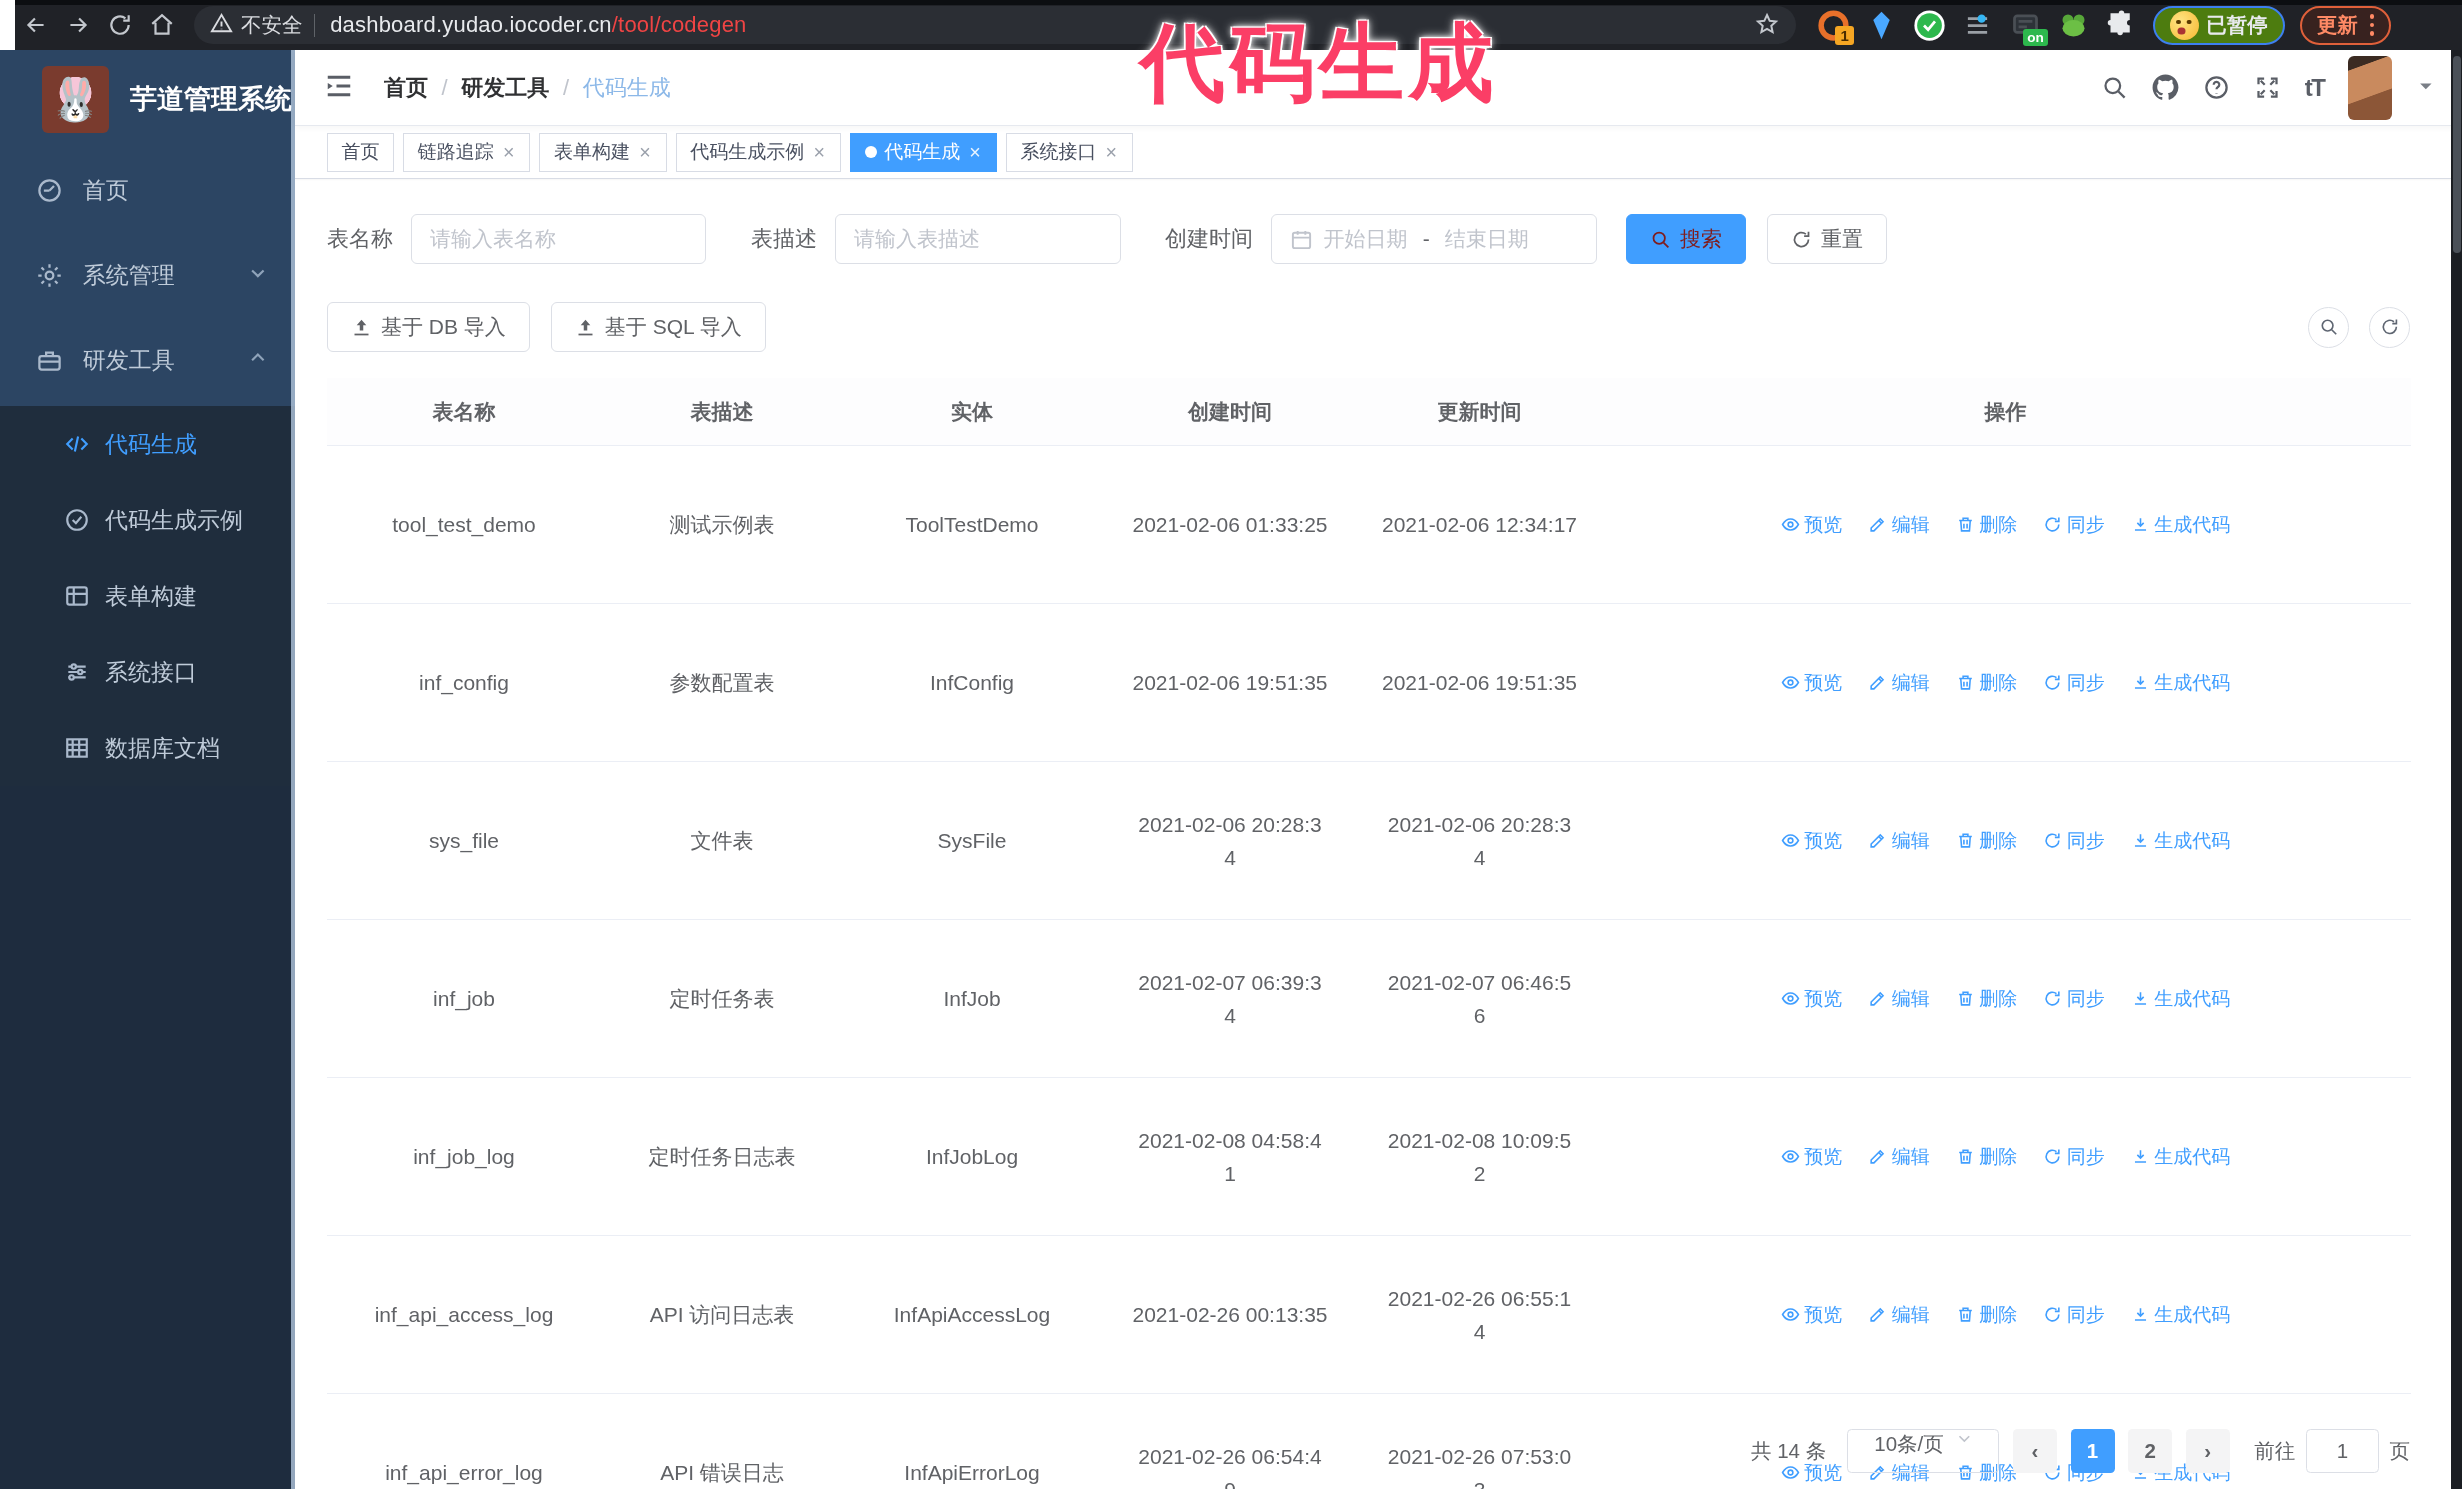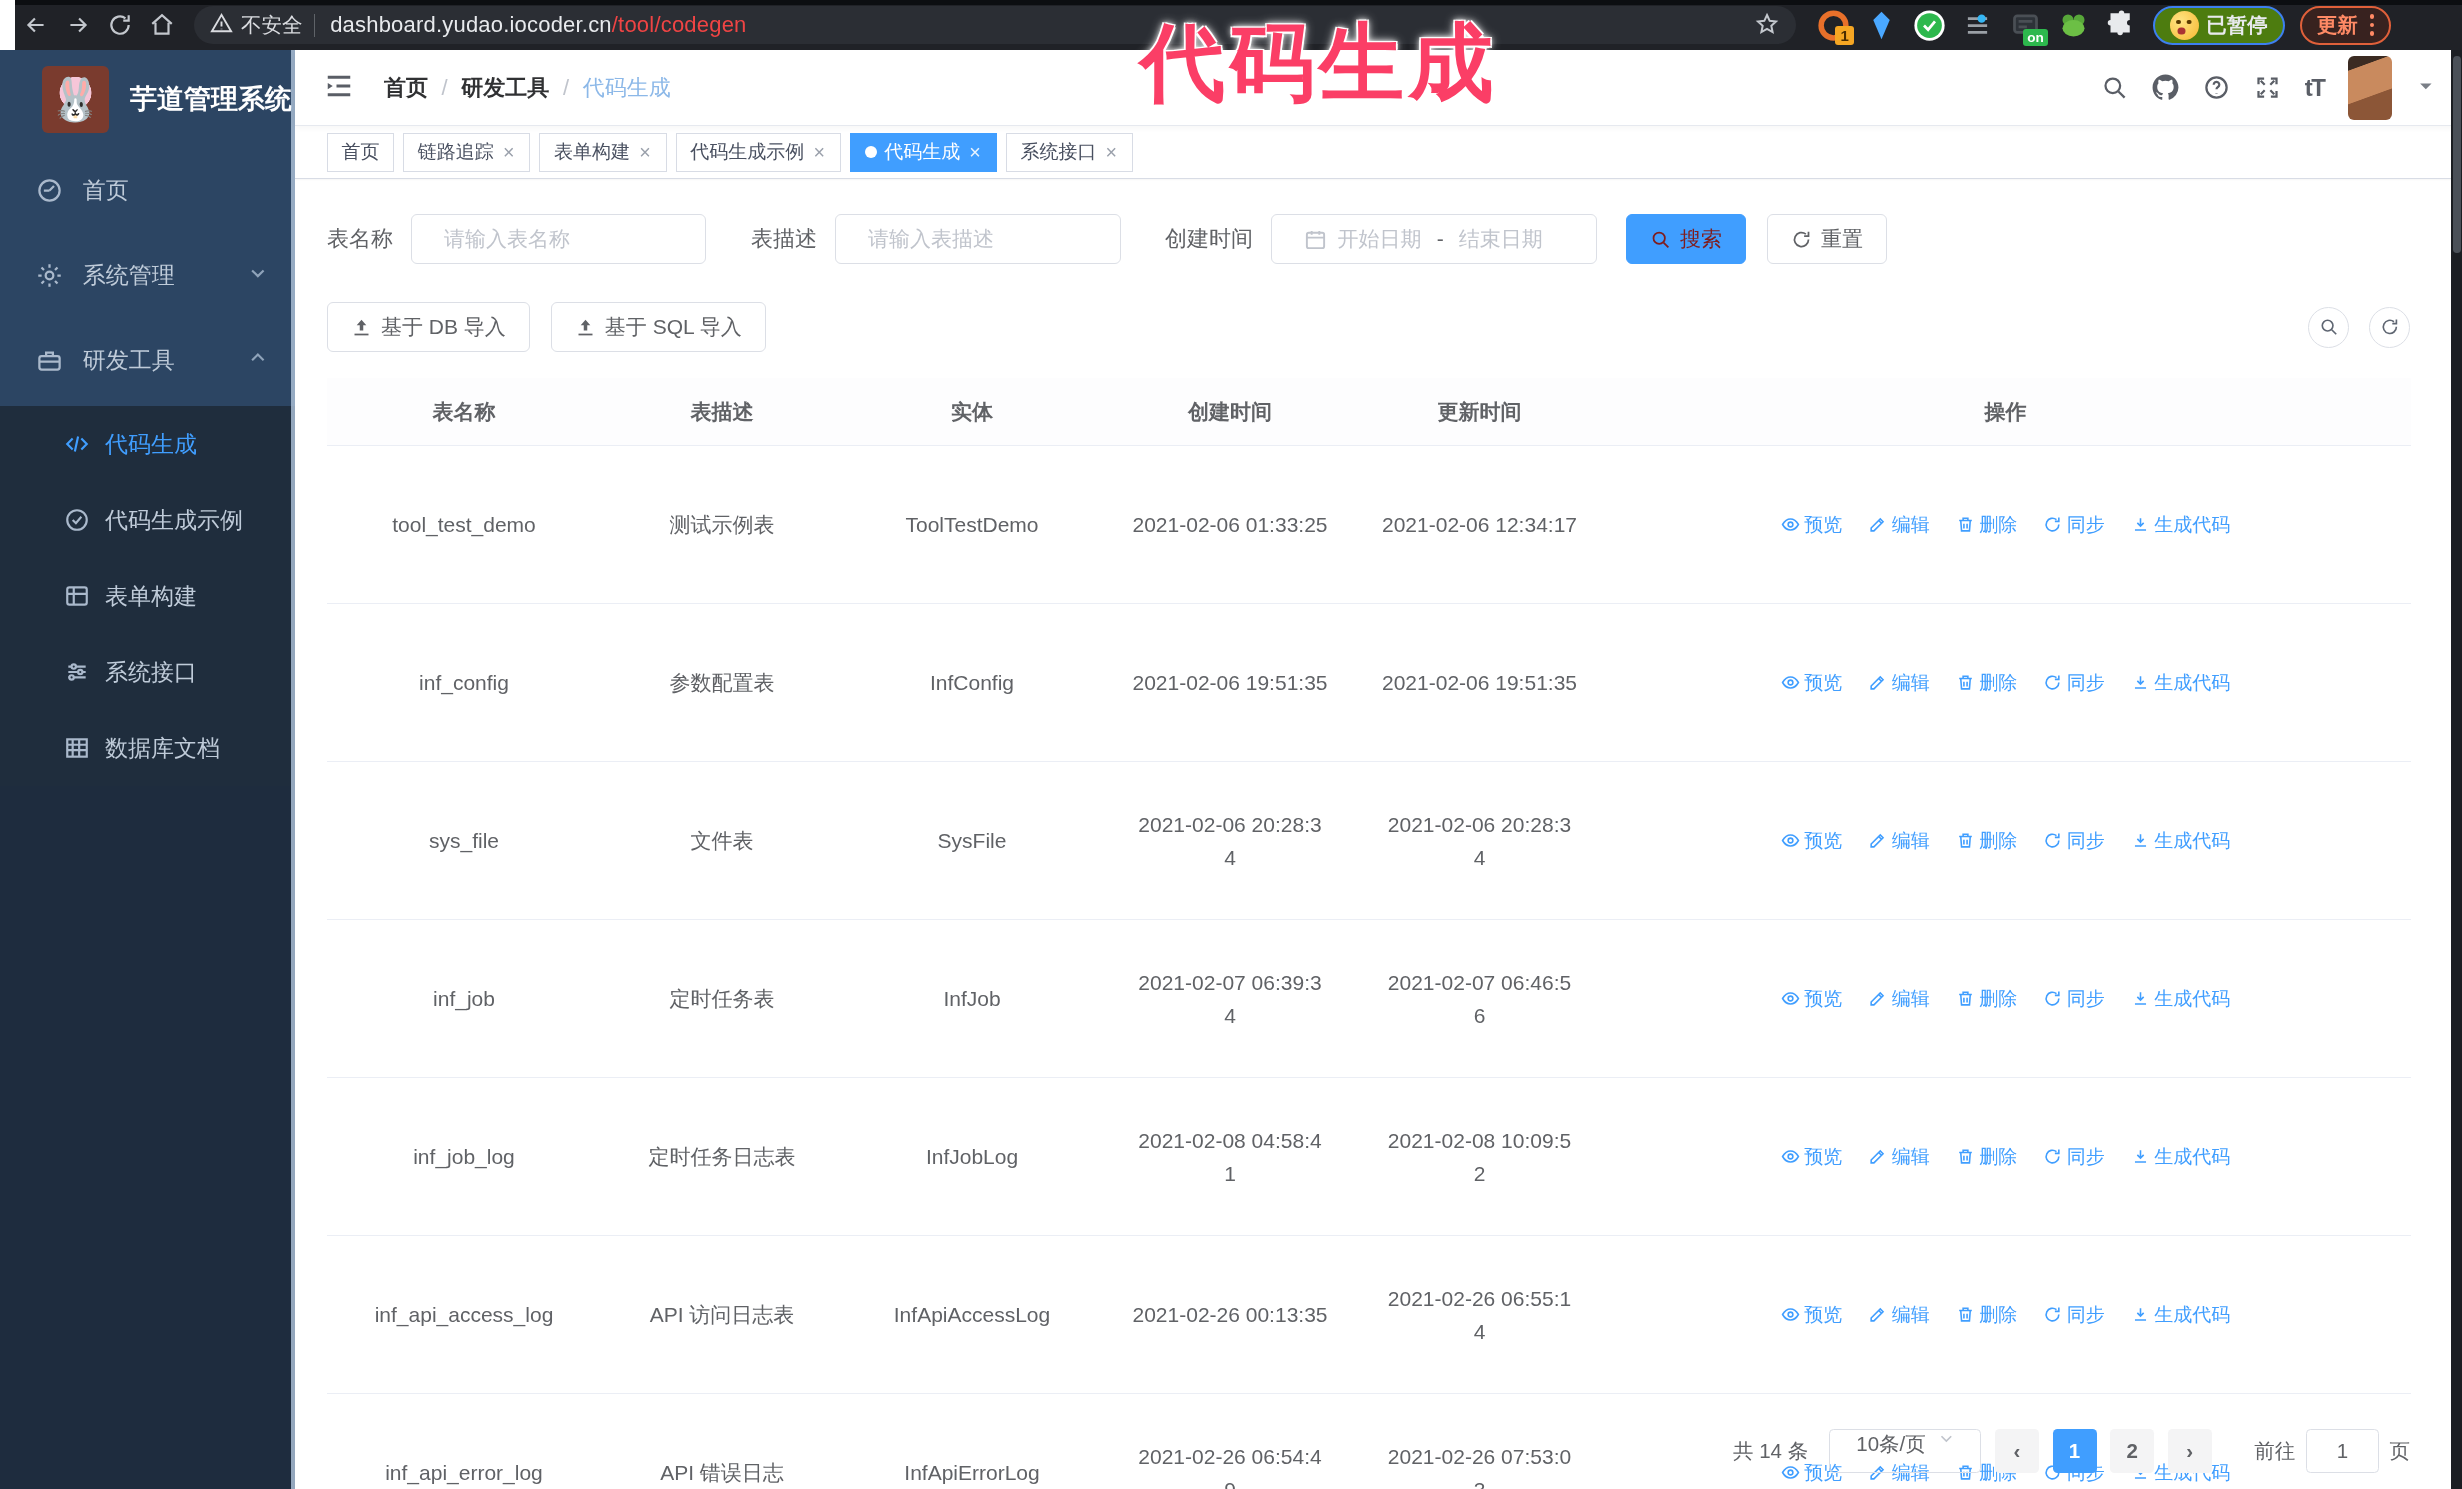--- a/index.html
+++ b/index.html
@@ -79,21 +79,21 @@
   .tag { height:39px; display:inline-flex; align-items:center; padding:0 13.6px; border:0.8px solid #d8dce5; background:#fff; color:#495060; font-size:19px; cursor:pointer; gap:7.6px; }
   .tag .tag-dot { width:12px; height:12px; border-radius:50%; background:#fff; }
   .tag.active { background:#409eff; border-color:#409eff; color:#fff; }
   .tag .tag-close { font-size:19.7px; color:#9aa0ab; padding:0 1.5px; border-radius:50%; }
   .tag.active .tag-close { color:#eaf4ff; }
 
   
   .content { flex:1; padding:35px 52px 0 32px; position:relative; }
   .filter-row { display:flex; align-items:center; font-size:22px; color:#606266; }
   .f-label { margin-right:18px; white-space:nowrap; }
-  .input { height:50px; border:0.8px solid #dcdfe6; border-radius:6px; background:#fff; display:flex; align-items:center; padding:0 32px; color:#c0c4cc; font-size:21px; }
+  .input { height:50px; border:0.8px solid #dcdfe6; border-radius:6px; background:#fff; display:flex; align-items:center; padding:0 18px; color:#c0c4cc; font-size:21px; }
   .input.name { width:295px; margin-right:45px; }
   .input.desc { width:286px; margin-right:44px; }
   .daterange { width:326px; margin-right:29px; gap:10.6px; color:#c0c4cc; }
   .daterange .cal { color:#c0c4cc; display:flex; }
   .daterange .cal svg { width:23px; height:23px; }
   .daterange .dsep { color:#606266; margin:0 4.5px; }
   .btn { height:50px; border-radius:6px; display:inline-flex; align-items:center; justify-content:center; gap:9px; font-size:21px; cursor:pointer; border:0.8px solid #dcdfe6; background:#fff; color:#606266; padding:0 23px; }
   .btn svg { width:21px; height:21px; }
   .btn.primary { background:#409eff; border-color:#409eff; color:#7f1d1d; margin-right:21px; }
   .toolbar-row { margin-top:38px; display:flex; align-items:center; }
@@ -110,21 +110,21 @@
   .op { color:#409eff; font-size:19px; display:inline-flex; align-items:center; gap:4.5px; cursor:pointer; white-space:nowrap; }
   .op svg { width:19px; height:19px; }
 
   
   .pagination { position:absolute; right:52px; top:1250px; display:flex; align-items:center; font-size:20.5px; color:#606266; gap:13.6px; }
   .pg-total { margin-right:7.6px; }
   .pg-size { width:152px; height:44px; border:0.8px solid #dcdfe6; border-radius:4.5px; display:flex; justify-content:center; gap:12px; color:#606266; cursor:pointer; }
   .pg-size svg { width:16.7px; height:16.7px; color:#c0c4cc; }
   .pg-btn { min-width:44px; height:44px; border-radius:4.5px; background:#f4f4f5; color:#606266; display:flex; align-items:center; justify-content:center; font-size:20.5px; font-weight:bold; cursor:pointer; }
   .pg-btn.num.active { background:#409eff; color:#fff; }
-  .pg-goto { display:flex; align-items:center; gap:10.6px; margin-left:29px; }
+  .pg-goto { display:flex; align-items:center; gap:10.6px; margin-left:11px; }
   .pg-input { width:73px; height:44px; border:0.8px solid #dcdfe6; border-radius:4.5px; display:flex; align-items:center; justify-content:center; color:#606266; }
 
   
   .page-scroll { position:absolute; right:0; top:50px; width:10.6px; height:1440px; background:#1b1e23; z-index:50; }
   .page-scroll .thumb { position:absolute; left:1.5px; top:6px; width:7.6px; height:197px; border-radius:3.8px; background:#4a5058; }
 </style>
 </head>
 <body>
 
 <div class="browser-bar">

